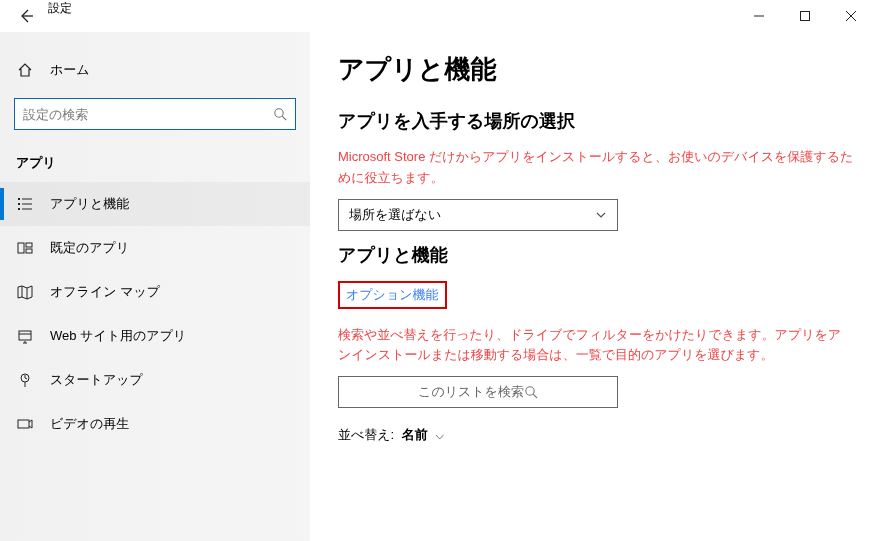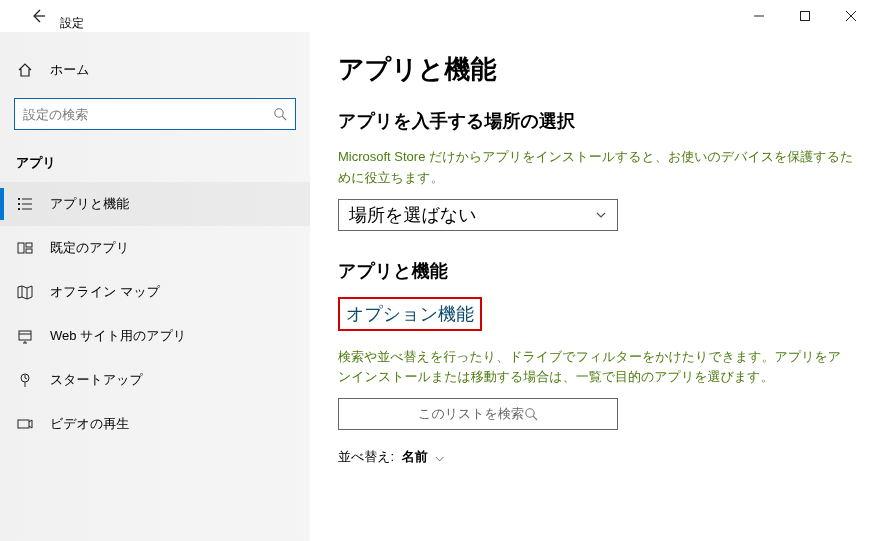--- a/index.html
+++ b/index.html
@@ -14,23 +14,23 @@
     position: relative;
   }
   .window {
     display: flex;
     flex-direction: column;
     width: 100%;
     height: 100%;
   }
   .titlebar {
     display: flex;
-    align-items: flex-end;
+    align-items: flex-start;
     height: 32px;
-    padding: 0 20px;
+    padding: 0 8px;
     position: relative;
   }
   .titlebar .back {
     width: 36px; height: 32px;
     display:flex; align-items:center; justify-content:center;
   }
   .titlebar .title {
     font-size: 12px;
     margin-left: 4px;
   }
@@ -114,32 +114,32 @@
   }
   .nav-label { font-size: 13px; }
   .content {
     flex:1;
     padding: 20px 20px 10px 28px;
     overflow:hidden;
     position:relative;
   }
   .h1 { font-size: 26px; font-weight:600; margin-bottom: 22px; }
   .h2 { font-size: 18px; font-weight:600; margin-bottom: 14px; }
-  .desc { font-size: 13px; line-height: 1.6; margin-bottom: 10px; color:#4d7c0f; }
+  .desc { font-size: 13px; line-height: 1.6; margin-bottom: 10px; color:#ef4444; }
   .combo {
     width: 280px; height: 32px;
     border:1px solid #666;
     display:flex; align-items:center; justify-content:space-between;
     padding: 0 10px;
-    font-size:18px;
-    margin-bottom: 28px;
+    font-size:13px;
+    margin-bottom: 12px;
   }
   .link {
-    font-size: 18px;
-    color:#0c4a6e;
+    font-size: 13px;
+    color:#3b82f6;
     margin-bottom: 12px;
     display:inline-block;
     font-family:Liberation Mono, monospace;
   }
   .link.hl {
     border: 2px solid #d30000;
     padding: 3px 6px;
     margin-bottom: 10px;
   }
   .list-search {

